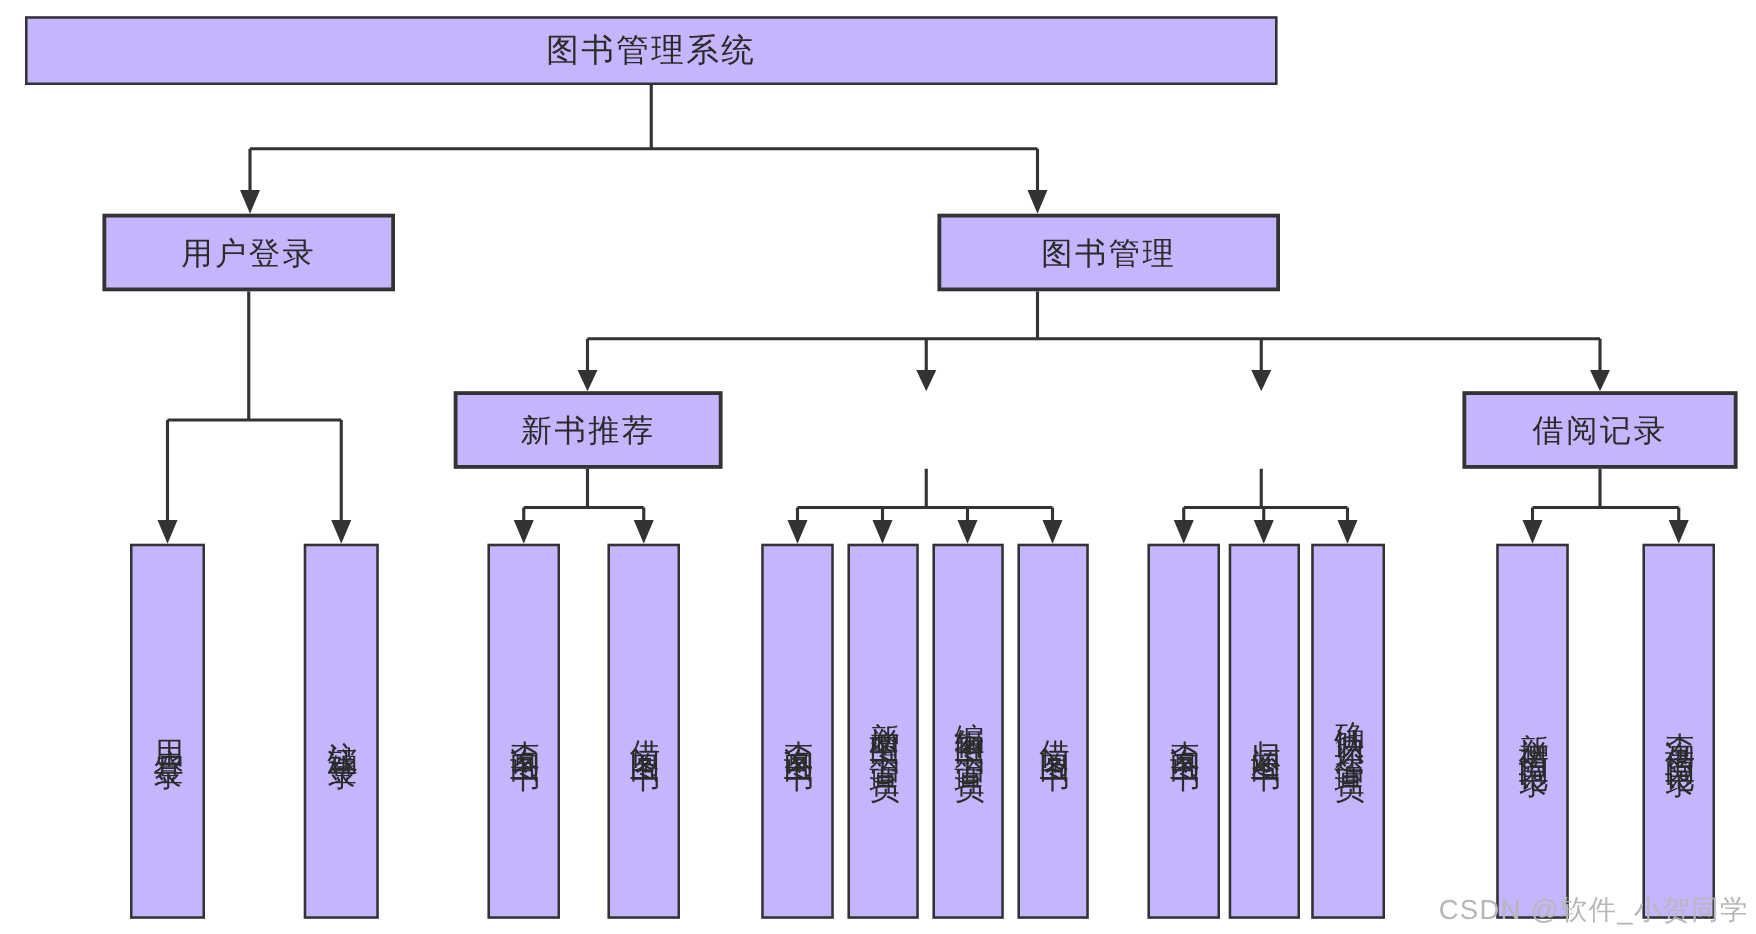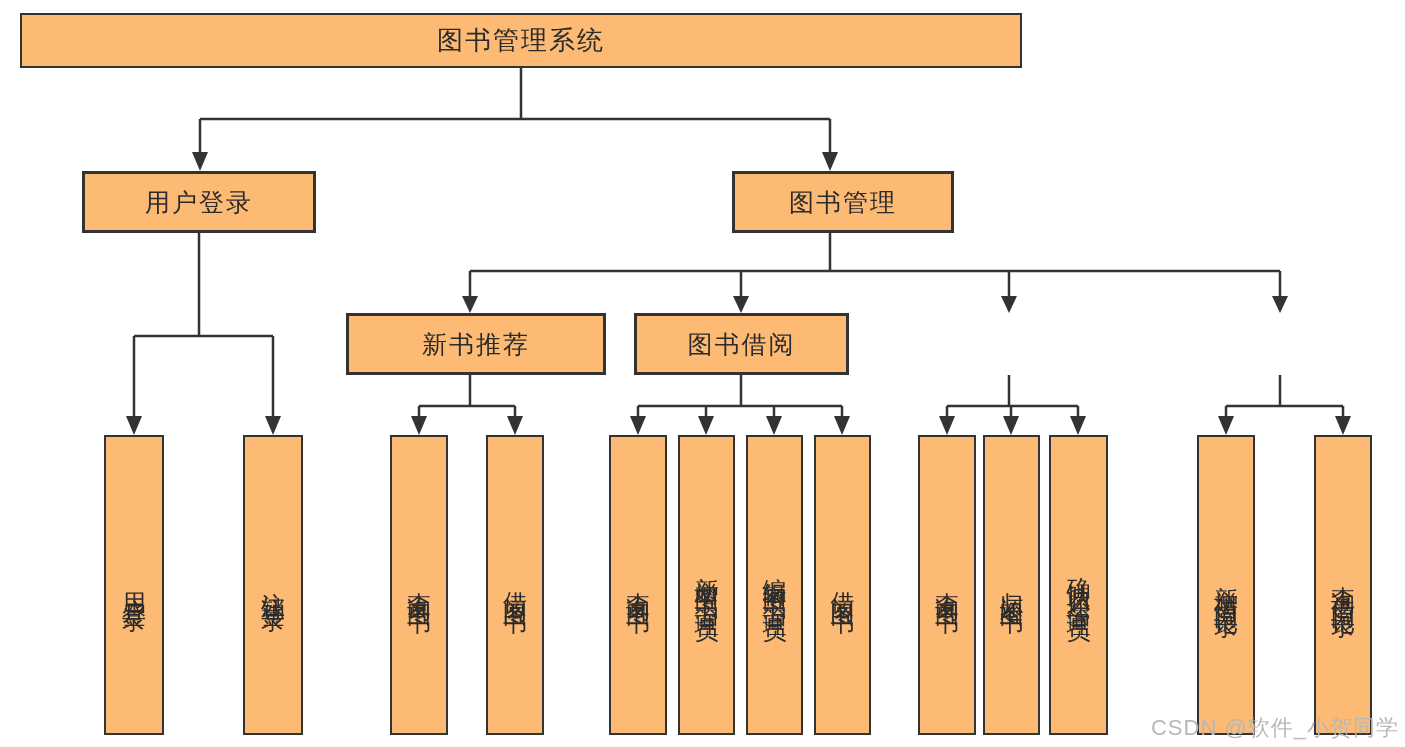--- a/index.html
+++ b/index.html
@@ -5,21 +5,21 @@
   html,body{margin:0;padding:0;}
   body{
     width:1405px;height:747px;background:#ffffff;overflow:hidden;
     font-family:"Liberation Sans","DejaVu Sans",sans-serif;
   }
   .stage{position:relative;width:1405px;height:747px;background:#ffffff;}
   .wires{position:absolute;left:0;top:0;width:1405px;height:747px;}
   .wire{stroke:#333333;stroke-width:2.5;fill:none;}
   .head{fill:#333333;stroke:none;}
   .node{
-    position:absolute;background:#fdba74;border:3px solid #333333;
+    position:absolute;background:#c4b5fd;border:3px solid #333333;
     box-sizing:border-box;display:flex;align-items:center;justify-content:center;
   }
   .node.root{border-width:2px;}
   .node.leaf{border-width:2px;top:435px;height:300px;}
   .hlabel{font-size:25px;color:#2b2b2b;letter-spacing:2px;white-space:nowrap;}
   .root .hlabel{font-size:26px;}
   .vlabel{
     writing-mode:vertical-rl;text-orientation:mixed;
     font-size:24px;line-height:1;letter-spacing:6px;color:#2b2b2b;
   }
@@ -69,29 +69,29 @@
     <polygon class="head" points="1335,416 1351,416 1343,435"></polygon>
   </svg>
 
   <div class="node root" style="left:20px;top:13px;width:1002px;height:55px">
     <span class="hlabel">图书管理系统</span>
   </div>
 
   <div class="node" style="left:82px;top:171px;width:234px;height:62px">
     <span class="hlabel">用户登录</span>
   </div>
-  <div class="node" style="left:732px;top:171px;width:222px;height:62px">
+  <div class="node" style="left:750px;top:171px;width:274px;height:62px">
     <span class="hlabel">图书管理</span>
   </div>
 
-  <div class="node" style="left:346px;top:313px;width:260px;height:62px">
+  <div class="node" style="left:363px;top:313px;width:215px;height:62px">
     <span class="hlabel">新书推荐</span>
   </div>
-  <div class="node" style="left:634px;top:313px;width:215px;height:62px">
-    <span class="hlabel">图书借阅</span>
+  <div class="node" style="left:1170px;top:313px;width:220px;height:62px">
+    <span class="hlabel">借阅记录</span>
   </div>
 
   <div class="node leaf" style="left:104px;width:60px">
     <span class="vlabel">用户登录</span>
   </div>
   <div class="node leaf" style="left:243px;width:60px">
     <span class="vlabel">注销登录</span>
   </div>
   <div class="node leaf" style="left:390px;width:58px">
     <span class="vlabel">查询图书</span>

